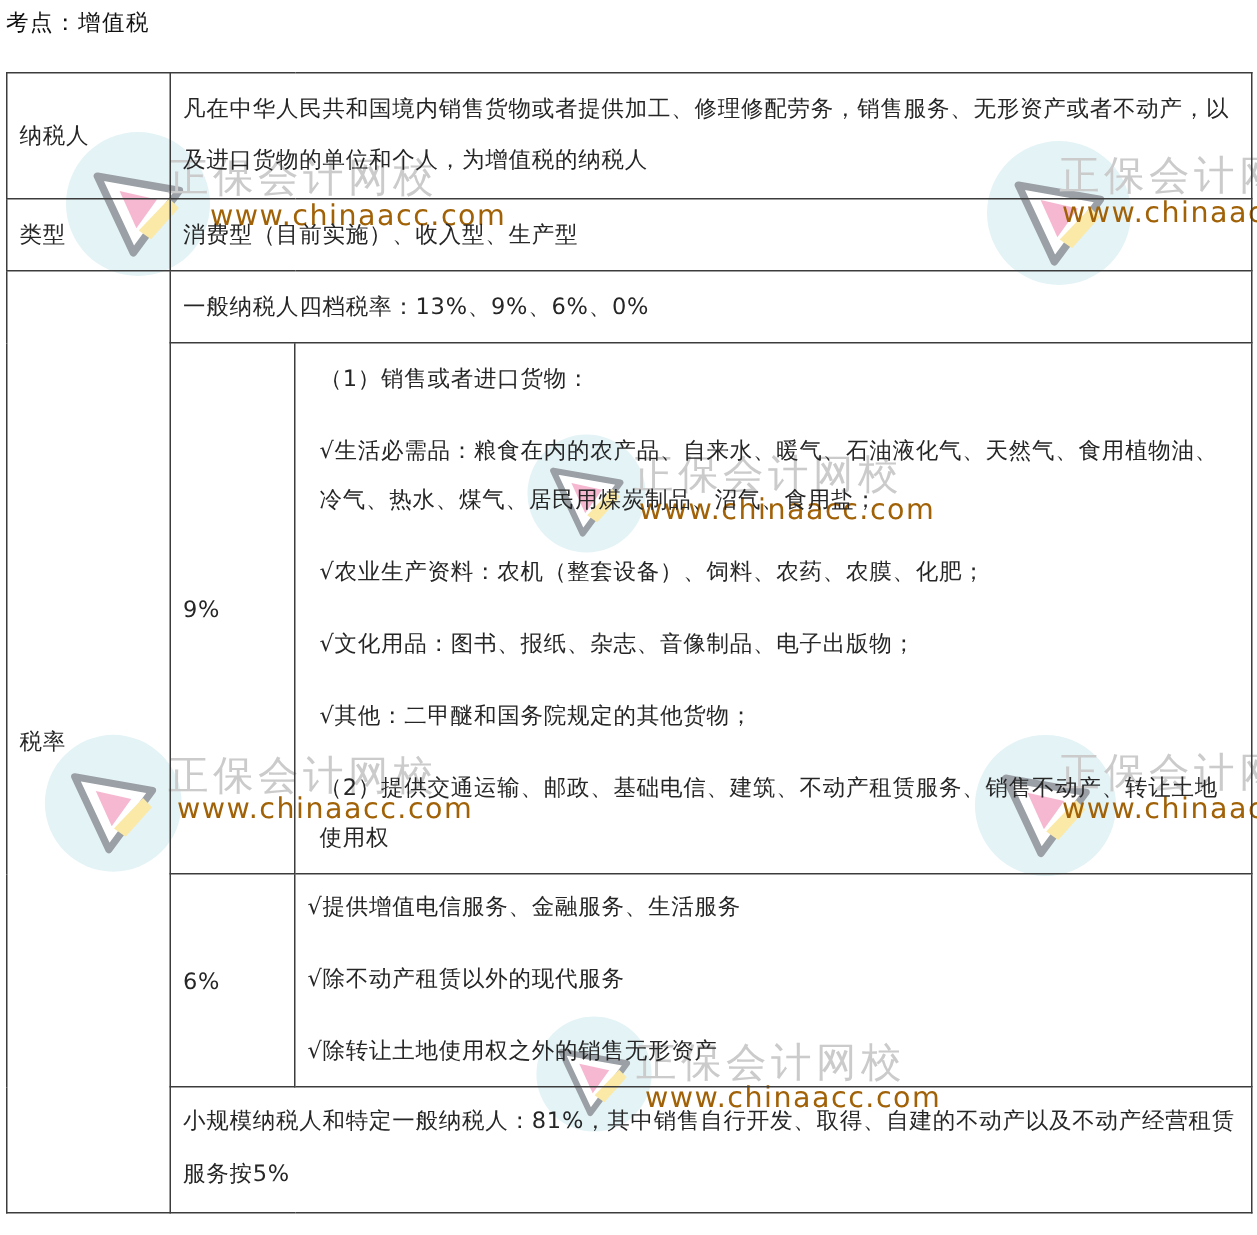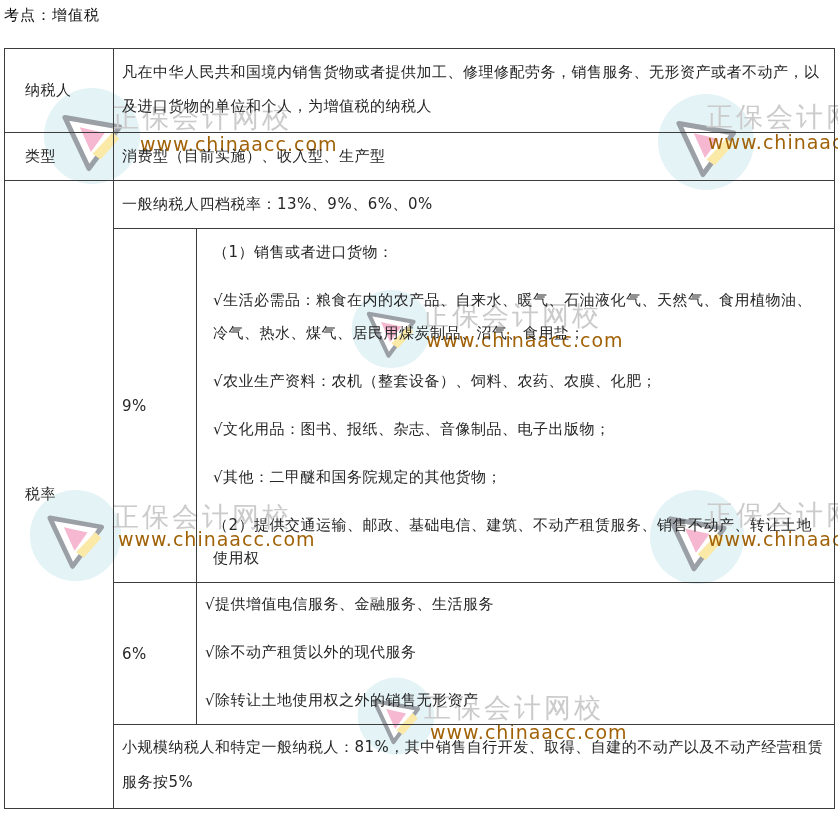--- a/index.html
+++ b/index.html
@@ -30,21 +30,21 @@
   
   table.vat{
     position:absolute;left:4px;top:48px;width:830px;
     border-collapse:collapse;table-layout:fixed;z-index:1;
   }
   table.vat td{
     border:1px solid #3c3c3c;
     font-size:15px;letter-spacing:0.5px;
     background:transparent;
   }
-  td.lbl{vertical-align:middle;padding:0 4px 0 20px;}
+  td.lbl{vertical-align:middle;padding:0 4px 0 8px;}
   td.mid{vertical-align:middle;padding:0 4px 0 8px;}
   td.c-top{vertical-align:top;}
   .pad1{padding:6px 10px 0 8px;line-height:34px;}
   .pad4{padding:7px 10px 0 16px;}
   .pad5{padding:5px 10px 0 8px;}
   .pad6{padding:5px 10px 0 8px;line-height:35px;}
   td p{margin:0 0 15px 0;line-height:33px;}
   td p:last-child{margin-bottom:0;}
 </style>
 </head>

